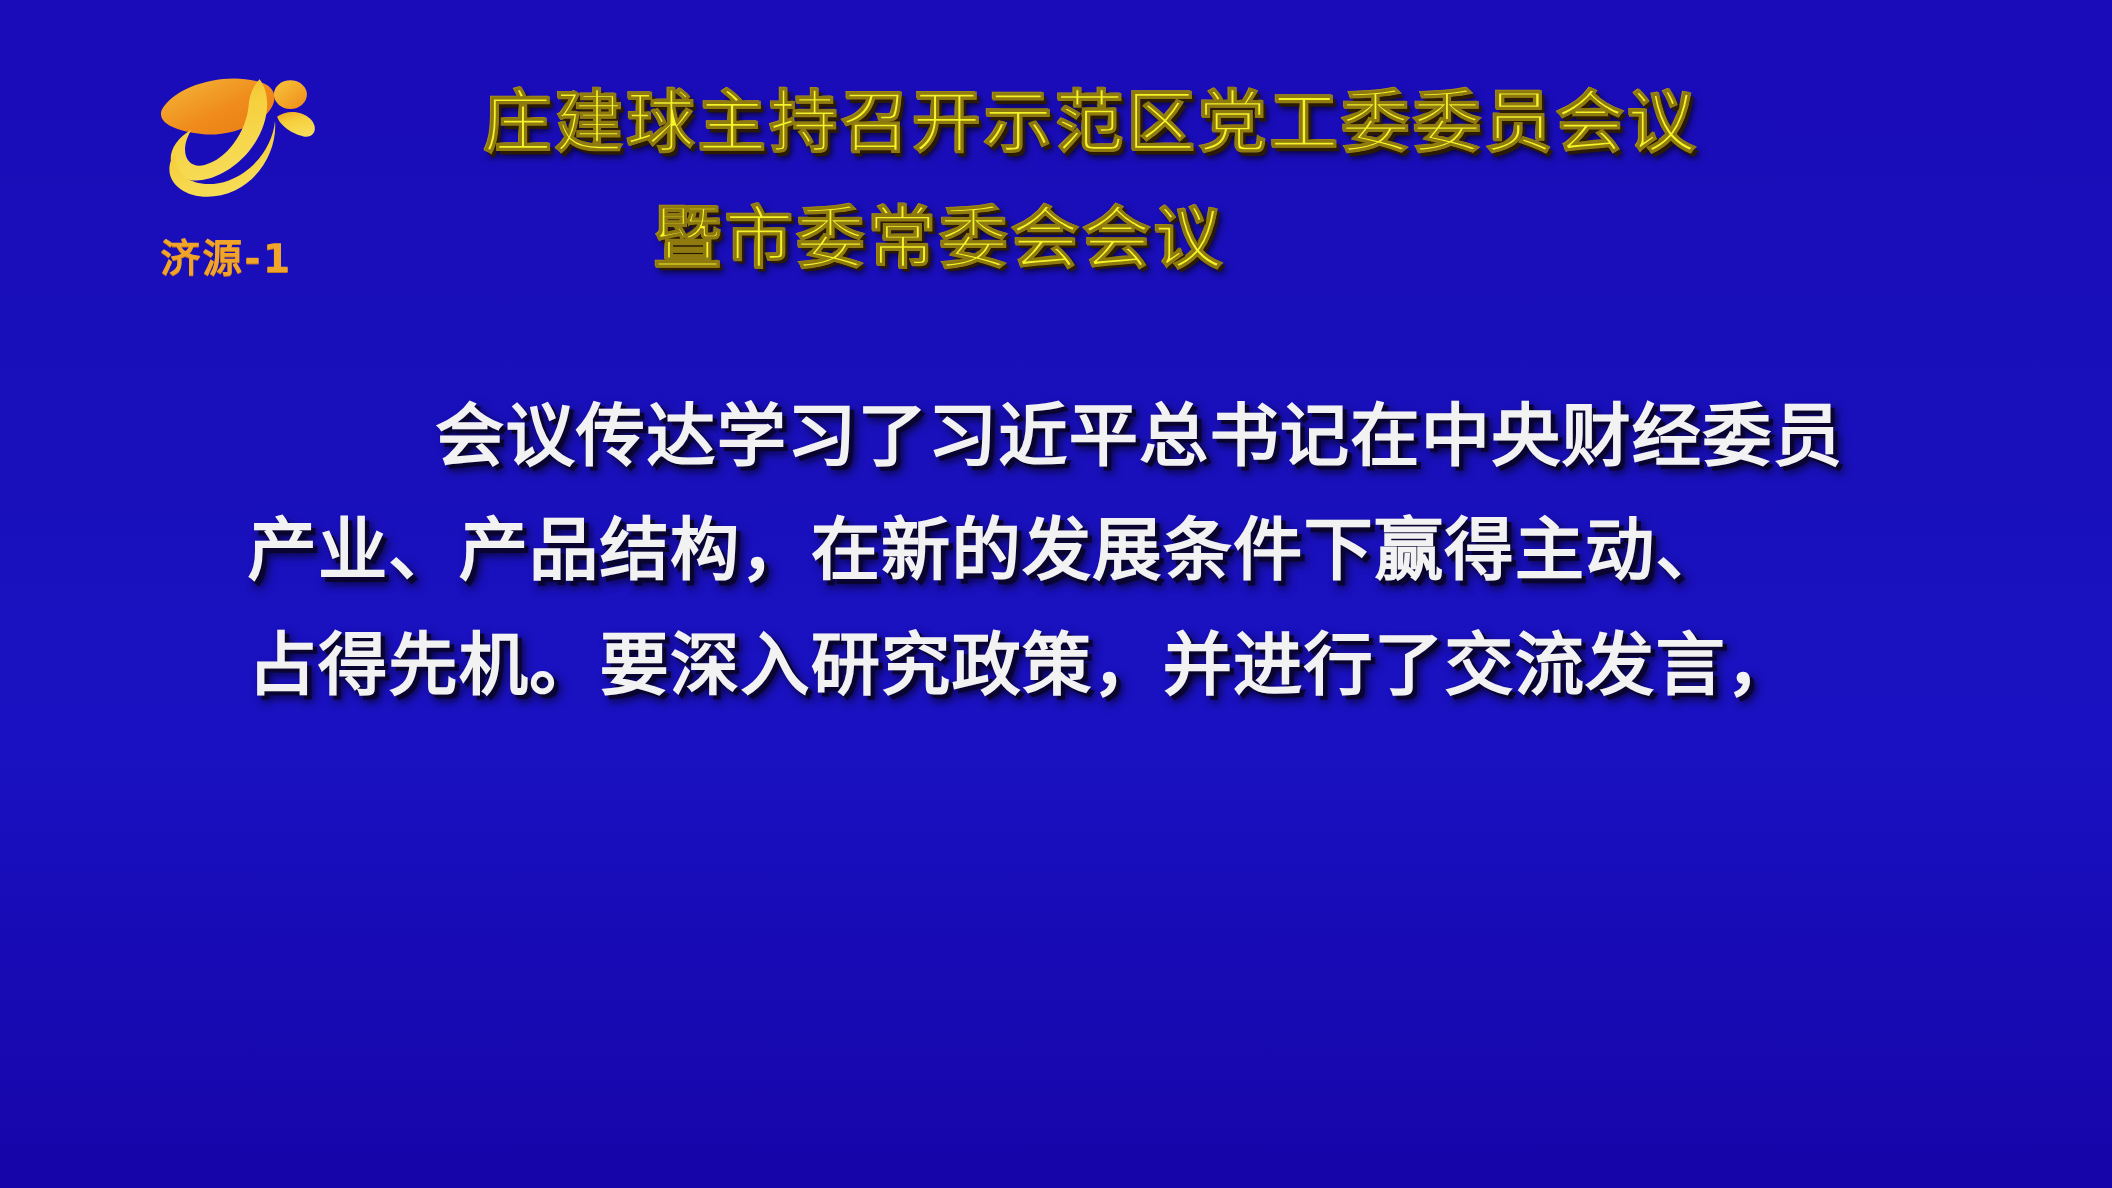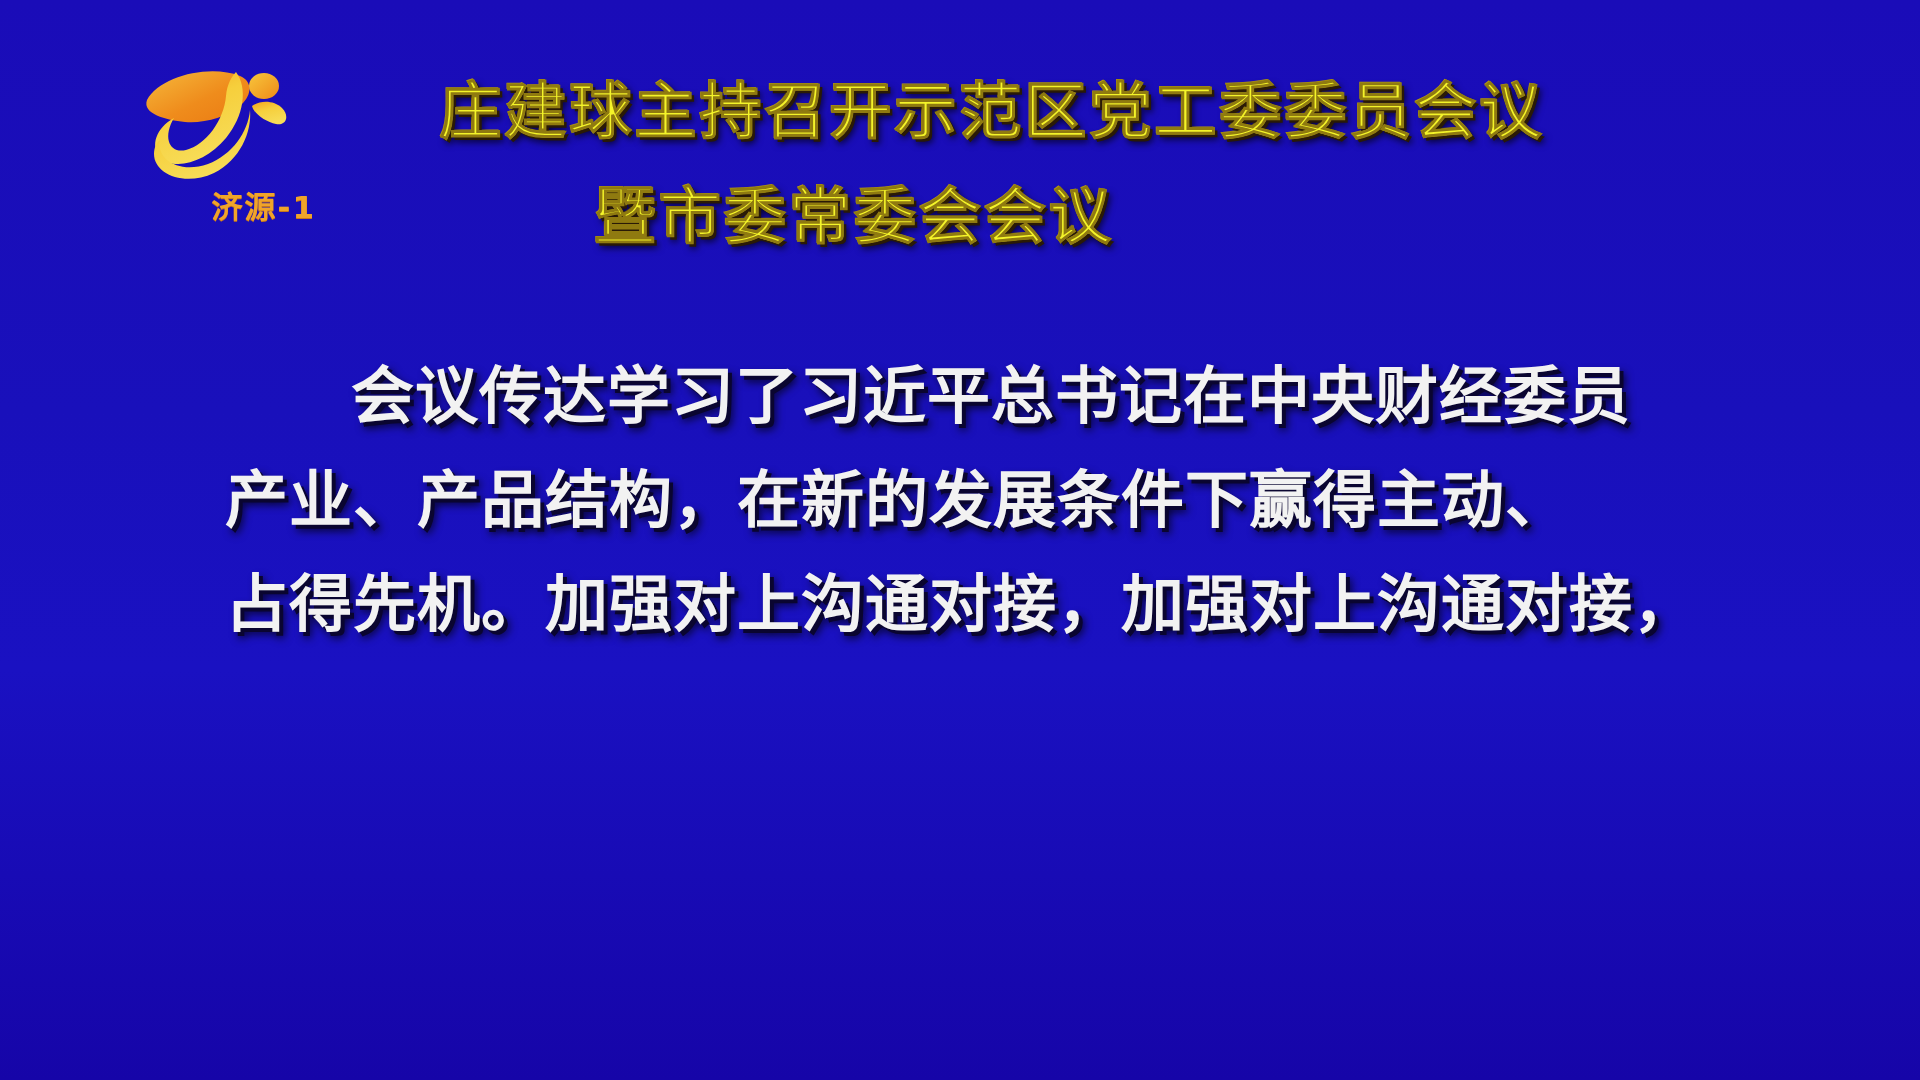--- a/index.html
+++ b/index.html
@@ -40,24 +40,24 @@
   .logo-mark {
     position: absolute;
     left: 0;
     top: 0;
     width: 180px;
     height: 125px;
   }
   .logo-text {
     position: absolute;
     left: 6px;
-    top: 120px;
+    top: 143px;
     width: 170px;
-    text-align: right;
-    font-size: 31px;
+    text-align: left;
+    font-size: 36px;
     font-weight: bold;
     letter-spacing: 2px;
     color: #f0a42a;
     text-shadow: 0 1px 0 #c6761a;
     font-family: "DejaVu Sans", "Liberation Sans", sans-serif;
   }
 
   
   .headline {
     position: absolute;
@@ -95,21 +95,21 @@
     font-weight: bold;
     letter-spacing: 1px;
     color: #f2f2f2;
     line-height: 104px;
     white-space: nowrap;
     font-family: "DejaVu Sans", "Liberation Sans", sans-serif;
     text-shadow:
        4px 4px 0 #0a0530,
        5px 6px 9px rgba(0,0,0,0.8);
   }
-  .body-line.indent { text-indent: 126px; }
+  .body-line.indent { text-indent: 126px; text-align: center; }
 
   
   .footer-safe {
     position: absolute;
     left: 0;
     bottom: 0;
     width: 1920px;
     height: 105px;
   }
 </style>
@@ -159,18 +159,18 @@
     <div class="headline">
       <div class="headline-line l1">庄建球主持召开示范区党工委委员会议</div>
       <div class="headline-line l2">暨市委常委会会议</div>
     </div>
 
   </div>
 
   <div class="body-block">
     <div class="body-line indent">会议传达学习了习近平总书记在中央财经委员</div>
     <div class="body-line">产业、产品结构，在新的发展条件下赢得主动、</div>
-    <div class="body-line">占得先机。加强对上沟通对接，加强对上沟通对接，</div>
+    <div class="body-line">占得先机。要深入研究政策，并进行了交流发言，</div>
   </div>
 
   <div class="footer-safe"></div>
 
 </div>
 
 </body></html>

